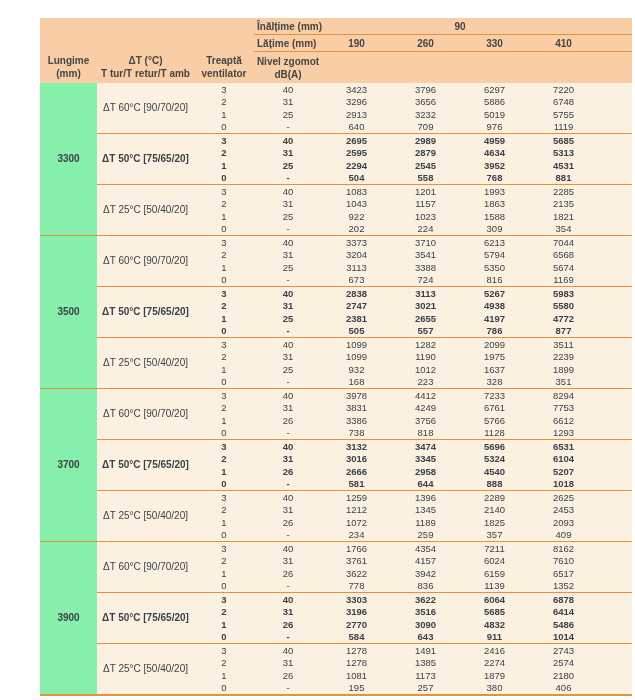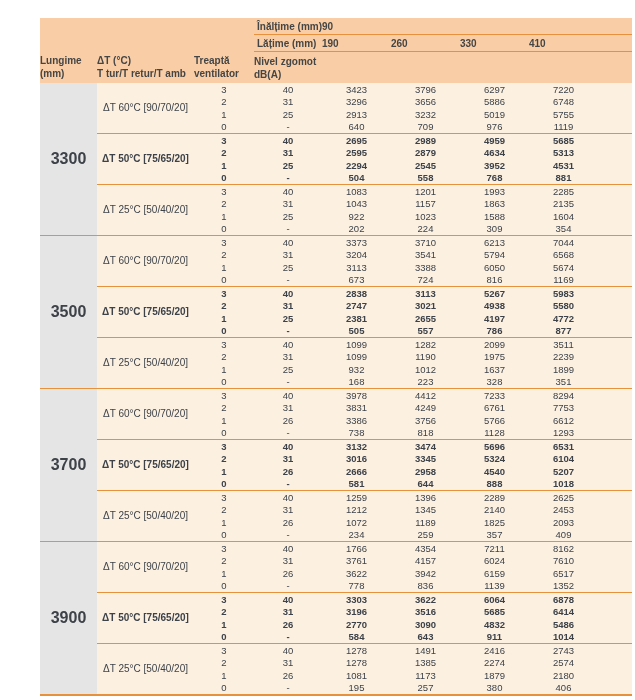--- a/index.html
+++ b/index.html
@@ -30,36 +30,36 @@
     font-weight: bold;
     color: #454545;
     font-size: 10px;
     padding: 0;
     line-height: 1.1;
   }
   tr.hrow1 th, tr.hrow2 th { height: 16px; }
   tr.hrow3 th { height: 31px; line-height: 1.3; vertical-align: middle; }
   th.underline { border-bottom: 1.5px solid #E8913D; }
   th.hleft { text-align: left; padding-left: 3px; }
-  th.hcenter { text-align: left; }
+  th.hcenter { text-align: center; }
   
   tbody td {
     background: #FCF0E1;
     text-align: center;
     vertical-align: middle;
     font-size: 9.5px;
     color: #3D4249;
     height: 12.5px;
     padding: 0;
     line-height: 1;
   }
   td.lencell {
-    background: #e5e5e5;
+    background: #86efac;
     font-weight: bold;
-    font-size: 16px;
+    font-size: 10px;
   }
   td.dtcell { font-size: 10px; }
   tr.bold td { font-weight: bold; }
   .bsep { border-top: 1.5px solid #E8913D; }
   .gsep { border-top: 1.5px solid #E8913D; }
 </style>
 </head>
 <body>
 
 <div class="page">
@@ -205,21 +205,21 @@
           <td>1863</td>
           <td>2135</td>
           <td></td>
         </tr>
         <tr>
           <td>1</td>
           <td>25</td>
           <td>922</td>
           <td>1023</td>
           <td>1588</td>
-          <td>1604</td>
+          <td>1821</td>
           <td></td>
         </tr>
         <tr>
           <td>0</td>
           <td>-</td>
           <td>202</td>
           <td>224</td>
           <td>309</td>
           <td>354</td>
           <td></td>
@@ -242,21 +242,21 @@
           <td>3541</td>
           <td>5794</td>
           <td>6568</td>
           <td></td>
         </tr>
         <tr>
           <td>1</td>
           <td>25</td>
           <td>3113</td>
           <td>3388</td>
-          <td>6050</td>
+          <td>5350</td>
           <td>5674</td>
           <td></td>
         </tr>
         <tr>
           <td>0</td>
           <td>-</td>
           <td>673</td>
           <td>724</td>
           <td>816</td>
           <td>1169</td>

